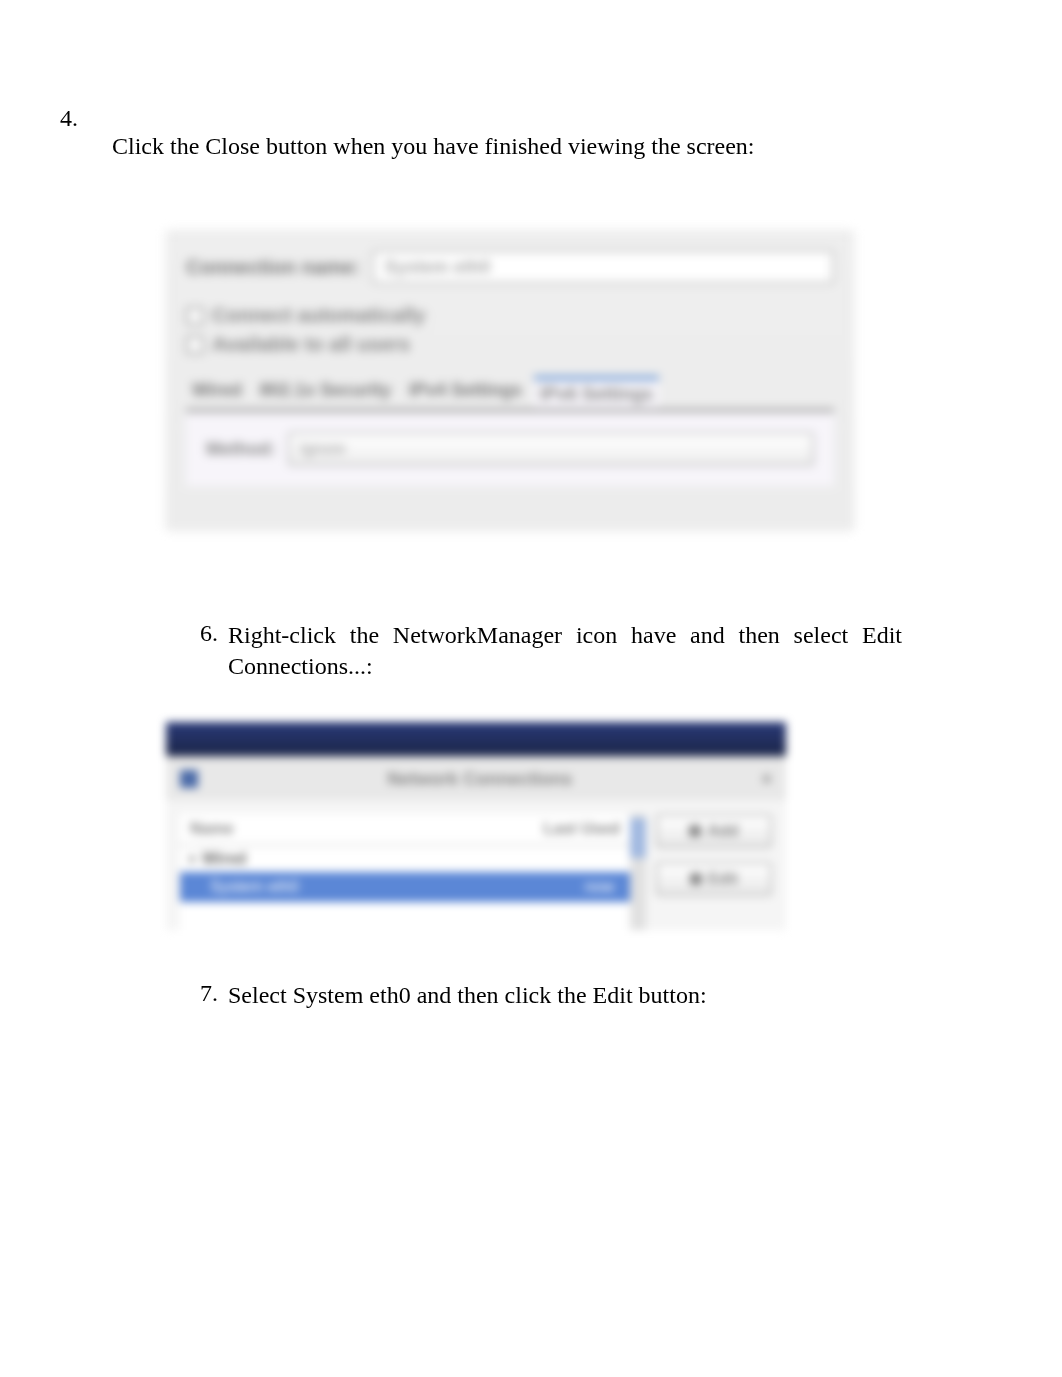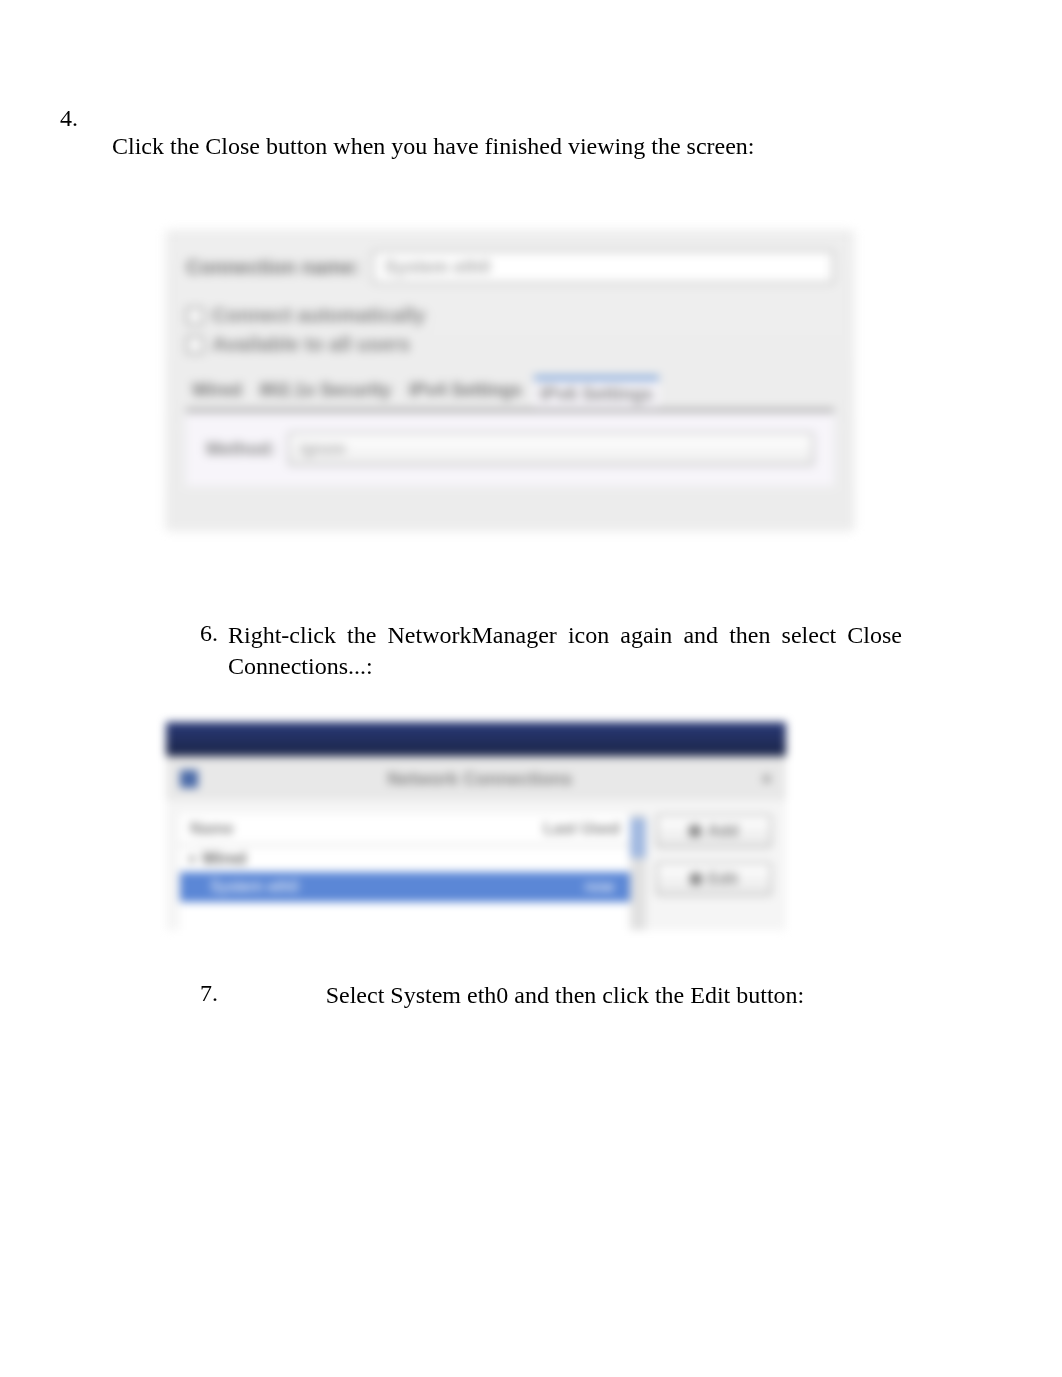--- a/index.html
+++ b/index.html
@@ -34,21 +34,21 @@
     }
     .step-6-num, .step-7-num {
       flex-shrink: 0;
       width: 28px;
     }
     .step-6-text, .step-7-text {
       flex: 1;
       margin-right: 100px;
       line-height: 1.3;
     }
-    .step-7-text { text-align: center; }
+    .step-7-text { text-align: left; }
 
     
     .shot1 {
       margin: 70px 0 0 106px;
       width: 688px;
       height: 300px;
       background: linear-gradient(to bottom, #eeeeee 0%, #ececec 100%);
       border-radius: 3px;
       box-shadow: 0 1px 4px rgba(0,0,0,0.08);
       filter: blur(5px);
@@ -270,21 +270,21 @@
           <span>Ignore</span>
         </div>
       </div>
     </div>
   </div>
 
   <div style="height:90px"></div>
 
   <div class="step-6">
     <span class="step-6-num">6.</span>
-    <span class="step-6-text">Right-click the NetworkManager icon again and then select Close Connections...:</span>
+    <span class="step-6-text">Right-click the NetworkManager icon have and then select Edit Connections...:</span>
   </div>
 
   <div class="shot2">
     <div class="titlebar"></div>
     <div class="header">
       <div class="icon-left"></div>
       <span class="title">Network Connections</span>
       <span class="close-x">×</span>
     </div>
     <div class="body">

